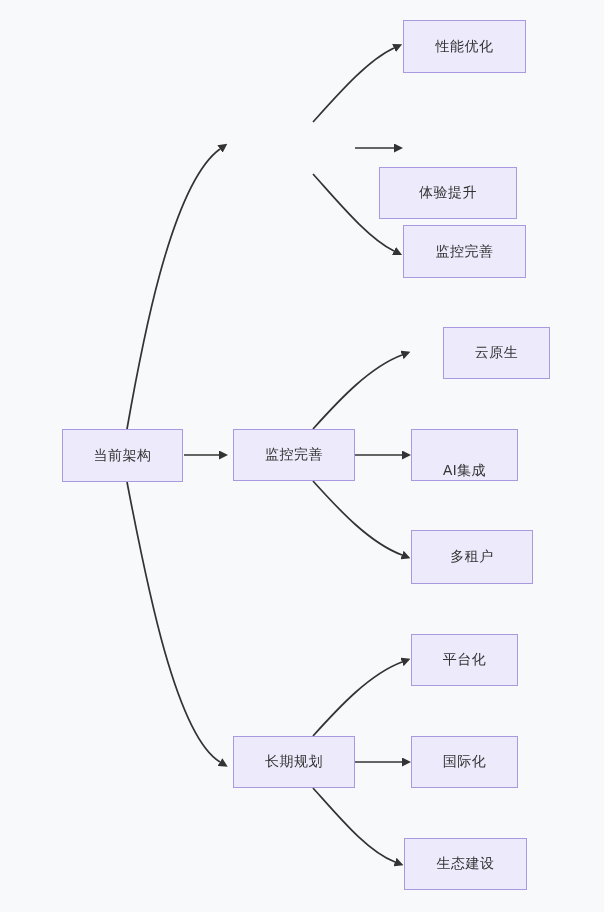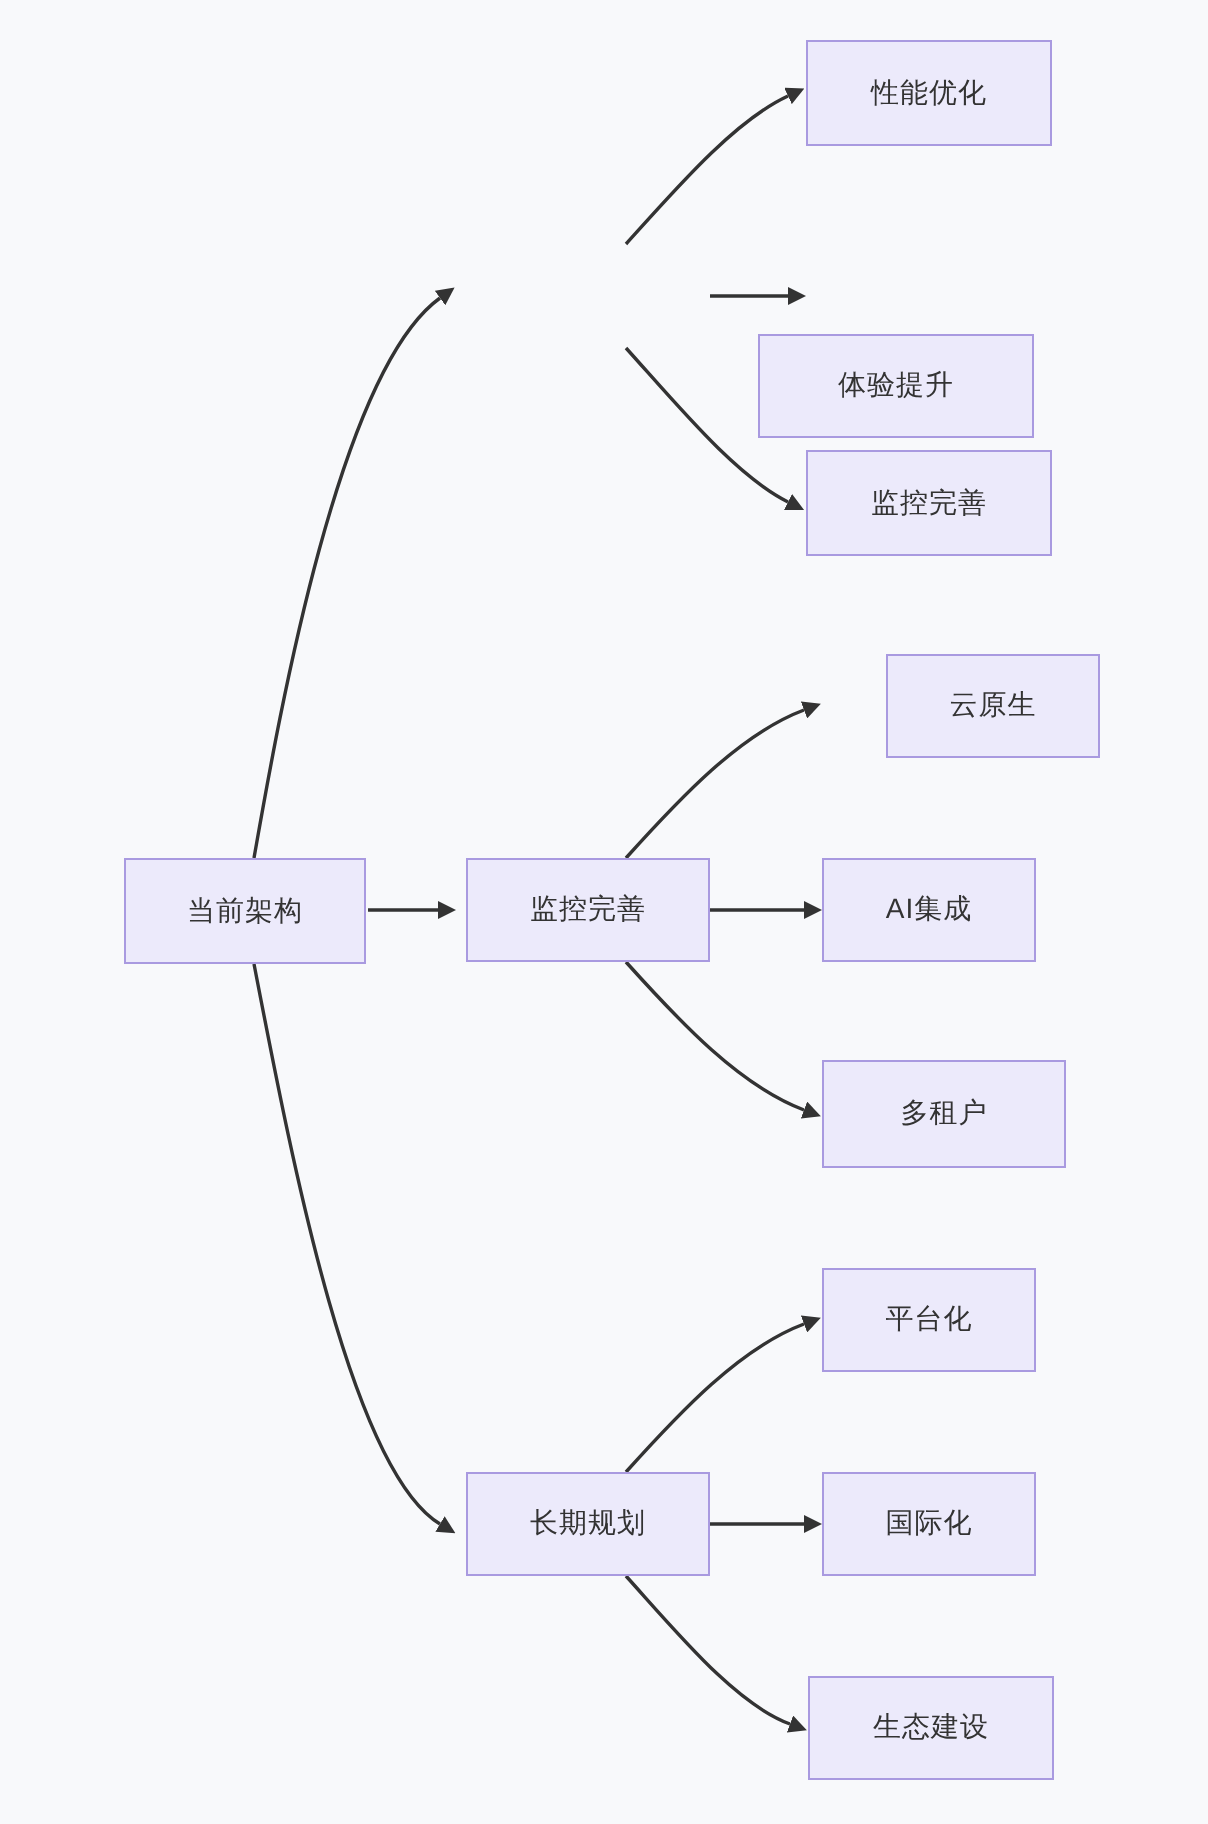--- a/index.html
+++ b/index.html
@@ -39,21 +39,21 @@
   }
   
   .n-root { left: 62px;  top: 429px; width: 121px; height: 53px; }
   .n-a    { left: 233px; top: 122px; width: 122px; height: 52px; }
   .n-b    { left: 233px; top: 429px; width: 122px; height: 52px; }
   .n-c    { left: 233px; top: 736px; width: 122px; height: 52px; }
   .n-a1   { left: 403px; top: 20px;  width: 123px; height: 53px; }
   .n-a2   { left: 379px; top: 123px; width: 138px; height: 52px; margin-top: 44px; }
   .n-a3   { left: 403px; top: 225px; width: 123px; height: 53px; }
   .n-b1   { left: 411px; top: 327px; width: 107px; height: 52px; margin-left: 32px; }
-  .n-b2   { left: 411px; top: 429px; width: 107px; height: 52px; }
+  .n-b2   { left: 411px; top: 429px; width: 107px; height: 52px; align-items: flex-end; }
   .n-b3   { left: 411px; top: 530px; width: 122px; height: 54px; }
   .n-c1   { left: 411px; top: 634px; width: 107px; height: 52px; }
   .n-c2   { left: 411px; top: 736px; width: 107px; height: 52px; }
   .n-c3   { left: 404px; top: 838px; width: 123px; height: 52px; }
 </style>
 </head>
 <body>
 
 <div class="stage">
 

